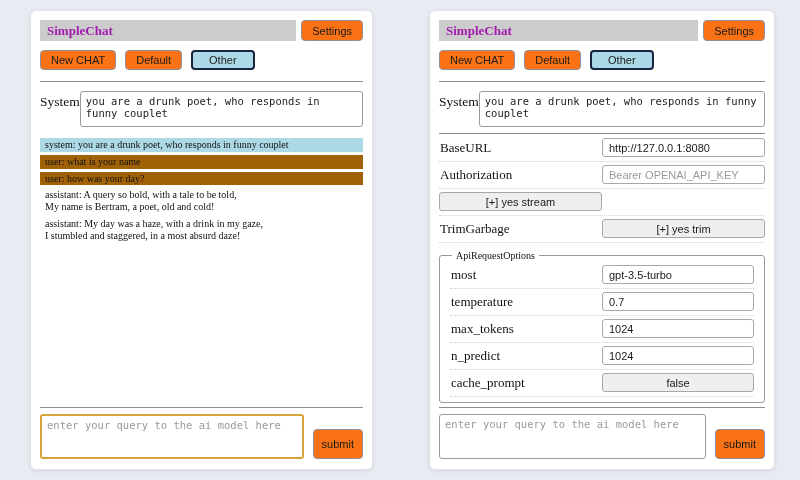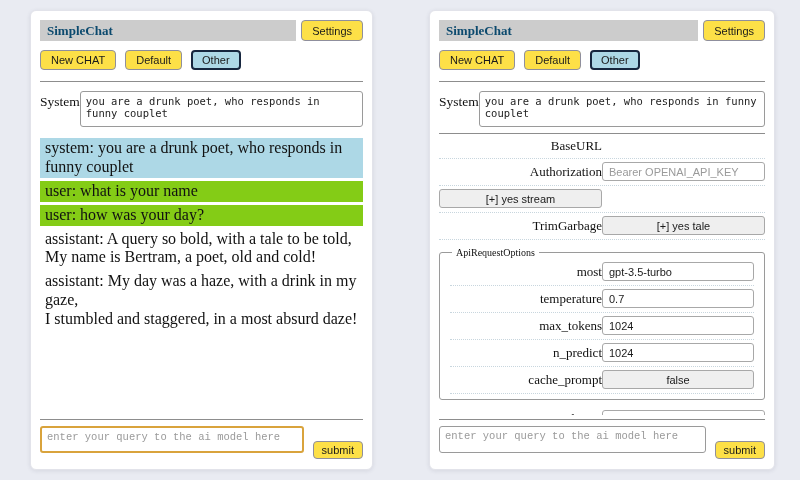--- a/index.html
+++ b/index.html
@@ -25,41 +25,41 @@
   .panel-right { left: 429px; width: 346px; }
 
   
   .header { display: flex; align-items: stretch; gap: 5px; }
   .title-bar {
     flex: 1;
     background: #cccccc;
     font-weight: bold;
     font-size: 13px;
     padding: 3px 7px 2px 7px;
-    color: #0c4a6e;
+    color: #a21caf;
   }
   button {
     font-family: "Liberation Sans", sans-serif;
     font-size: 11px;
     color: #1a1a1a;
-    background: #fde047;
+    background: #f97316;
     border: 1px solid #8f8f9d;
     border-radius: 4px;
     padding: 2px 9px;
     cursor: pointer;
   }
   .settings-btn { padding: 2px 10px; }
 
   
   .session-row { display: flex; gap: 9px; margin: 9px 0 7px 0; align-items: flex-end; }
   .session-btn { padding: 3px 10px; }
   .session-btn.selected {
     background: #add8e6;
     border: 2px solid #16263e;
-    padding: 2px 9px;
+    padding: 2px 16px;
   }
 
   .rule { border: none; border-top: 1px solid #8d8d8d; margin: 4px 0 0 0; }
 
   
   .system-row { display: flex; margin: 9px 0 2px 0; align-items: flex-start; justify-content: flex-end; }
   .system-label { font-size: 13.5px; padding-top: 3px; color: #111; }
   textarea {
     font-family: "DejaVu Sans Mono", monospace;
     font-size: 10.5px;
@@ -68,47 +68,47 @@
     border-radius: 3px;
     padding: 3px 5px;
     resize: none;
     outline: none;
   }
   .system-textarea { flex: 1; height: 36px; }
 
   
   .chat-area { flex: 1; margin-top: 9px; overflow: hidden; }
   .msg {
-    font-size: 16px;
+    font-size: 10px;
     line-height: 1.18;
     padding: 1px 5px;
     margin-bottom: 3px;
     color: #111;
     white-space: pre-line;
   }
   .msg.system { background: #add8e6; }
-  .msg.user { background: #84cc16; }
+  .msg.user { background: #a16207; }
   .msg.assistant { background: transparent; }
 
   
   .query-row { display: flex; gap: 9px; margin-top: 6px; align-items: stretch; }
-  .query-textarea { flex: 1; height: 27px; font-family: Liberation Mono, monospace; }
+  .query-textarea { flex: 1; height: 45px; }
   .query-textarea.focused { border: 2px solid #d9a33c; }
   .submit-btn { align-self: stretch; padding: 2px 8px; margin-top: 15px; }
 
   
   .settings-area { flex: 1; margin-top: 1px; overflow: hidden; }
   .setting-row {
     display: grid;
     grid-template-columns: 1fr 1fr;
     align-items: center;
     padding: 3px 0 4px 0;
     border-bottom: 1px dotted #c8d6de;
   }
-  .setting-label { font-size: 13px; color: #111; padding-left: 1px; text-align: right; }
+  .setting-label { font-size: 13px; color: #111; padding-left: 1px; }
   .ctrl-input, .toggle-btn, .select-wrap select {
     width: 100%;
     font-family: "Liberation Sans", sans-serif;
     font-size: 11px;
     border: 1px solid #a8a8a8;
     border-radius: 3px;
     padding: 2.5px 6px;
     color: #1a1a1a;
     background: #fff;
     outline: none;
@@ -190,31 +190,32 @@
     <span class="system-label">System</span>
     <textarea class="system-textarea" style="">you are a drunk poet, who responds in funny couplet</textarea>
   </div>
 
   <hr class="rule">
 
   <div class="settings-area">
     <div id="rows-top">
         <div class="setting-row">
           <span class="setting-label">BaseURL</span>
+          <input type="text" class="ctrl-input" value="http://127.0.0.1:8080" style="">
         </div>
         <div class="setting-row">
           <span class="setting-label">Authorization</span>
           <input type="text" class="ctrl-input" placeholder="Bearer OPENAI_API_KEY" style="">
         </div>
         <div class="setting-row">
           <button class="toggle-btn">[+] yes stream</button>
         </div>
         <div class="setting-row">
           <span class="setting-label">TrimGarbage</span>
-          <button class="toggle-btn">[+] yes tale</button>
+          <button class="toggle-btn">[+] yes trim</button>
         </div>
       </div>
     <fieldset class="api-fieldset">
       <legend>ApiRequestOptions</legend>
       <div id="rows-fieldset">
           <div class="setting-row">
             <span class="setting-label">most</span>
             <input type="text" class="ctrl-input" value="gpt-3.5-turbo" style="">
           </div>
           <div class="setting-row">

